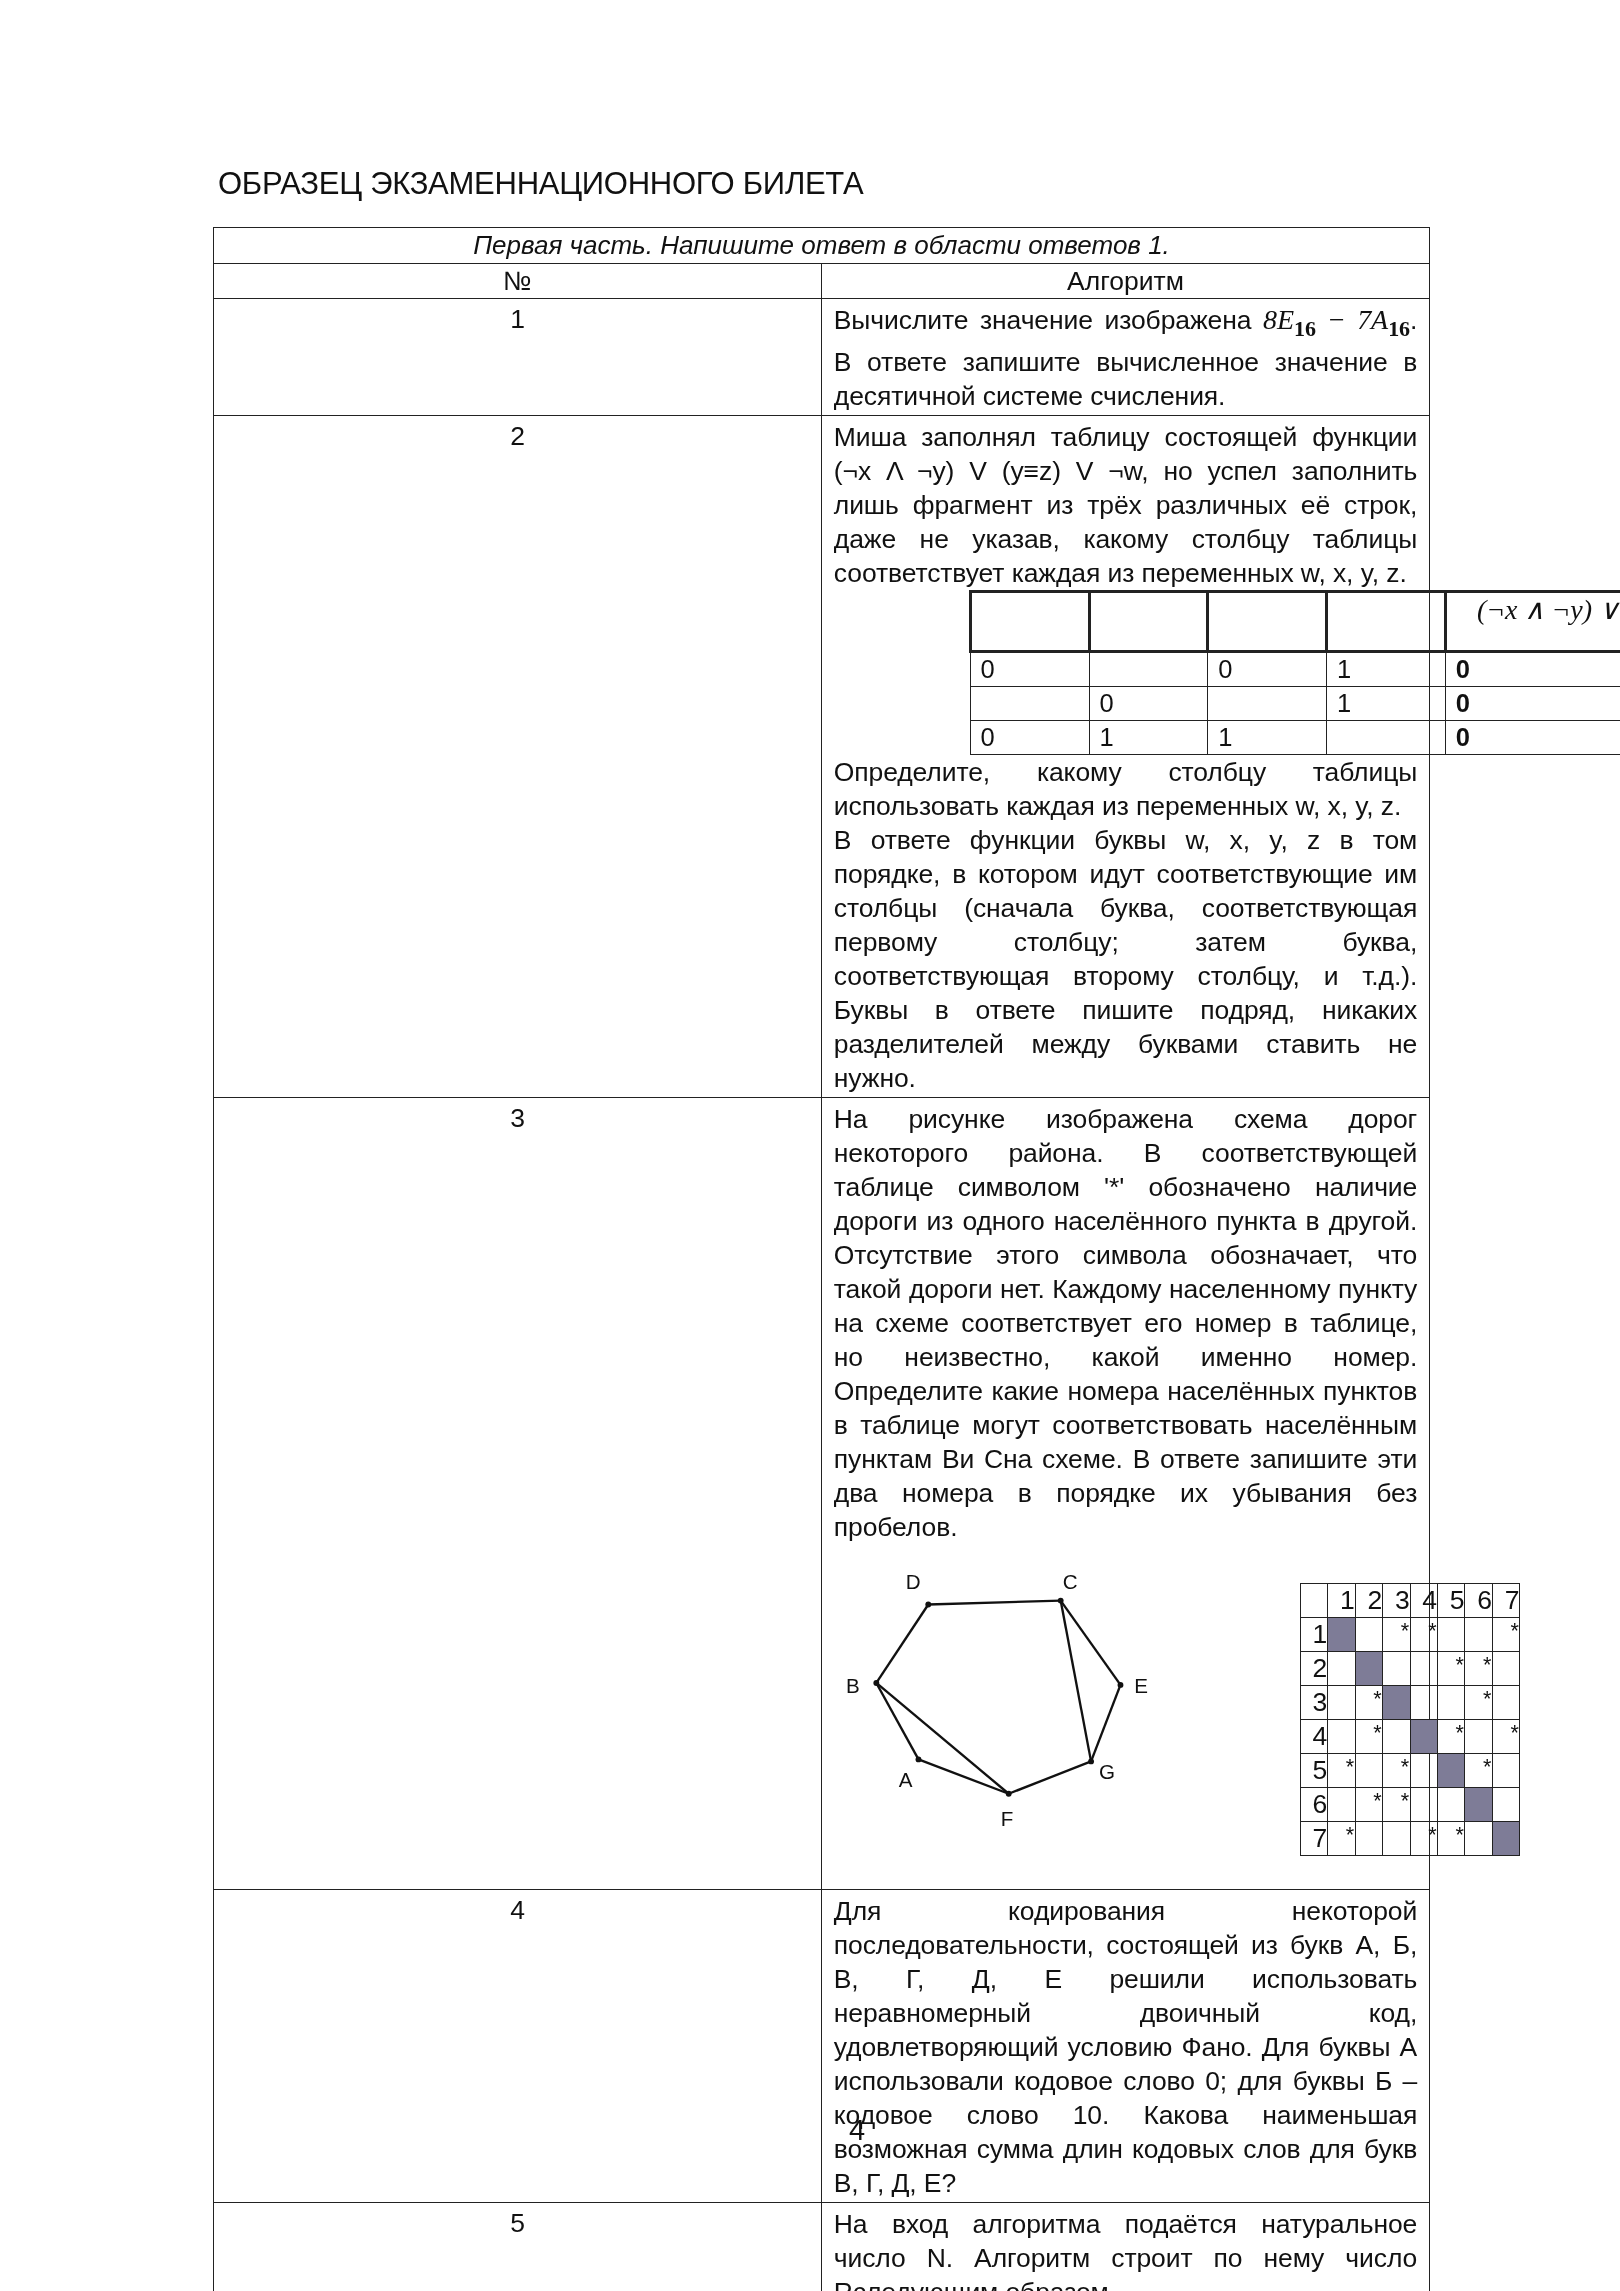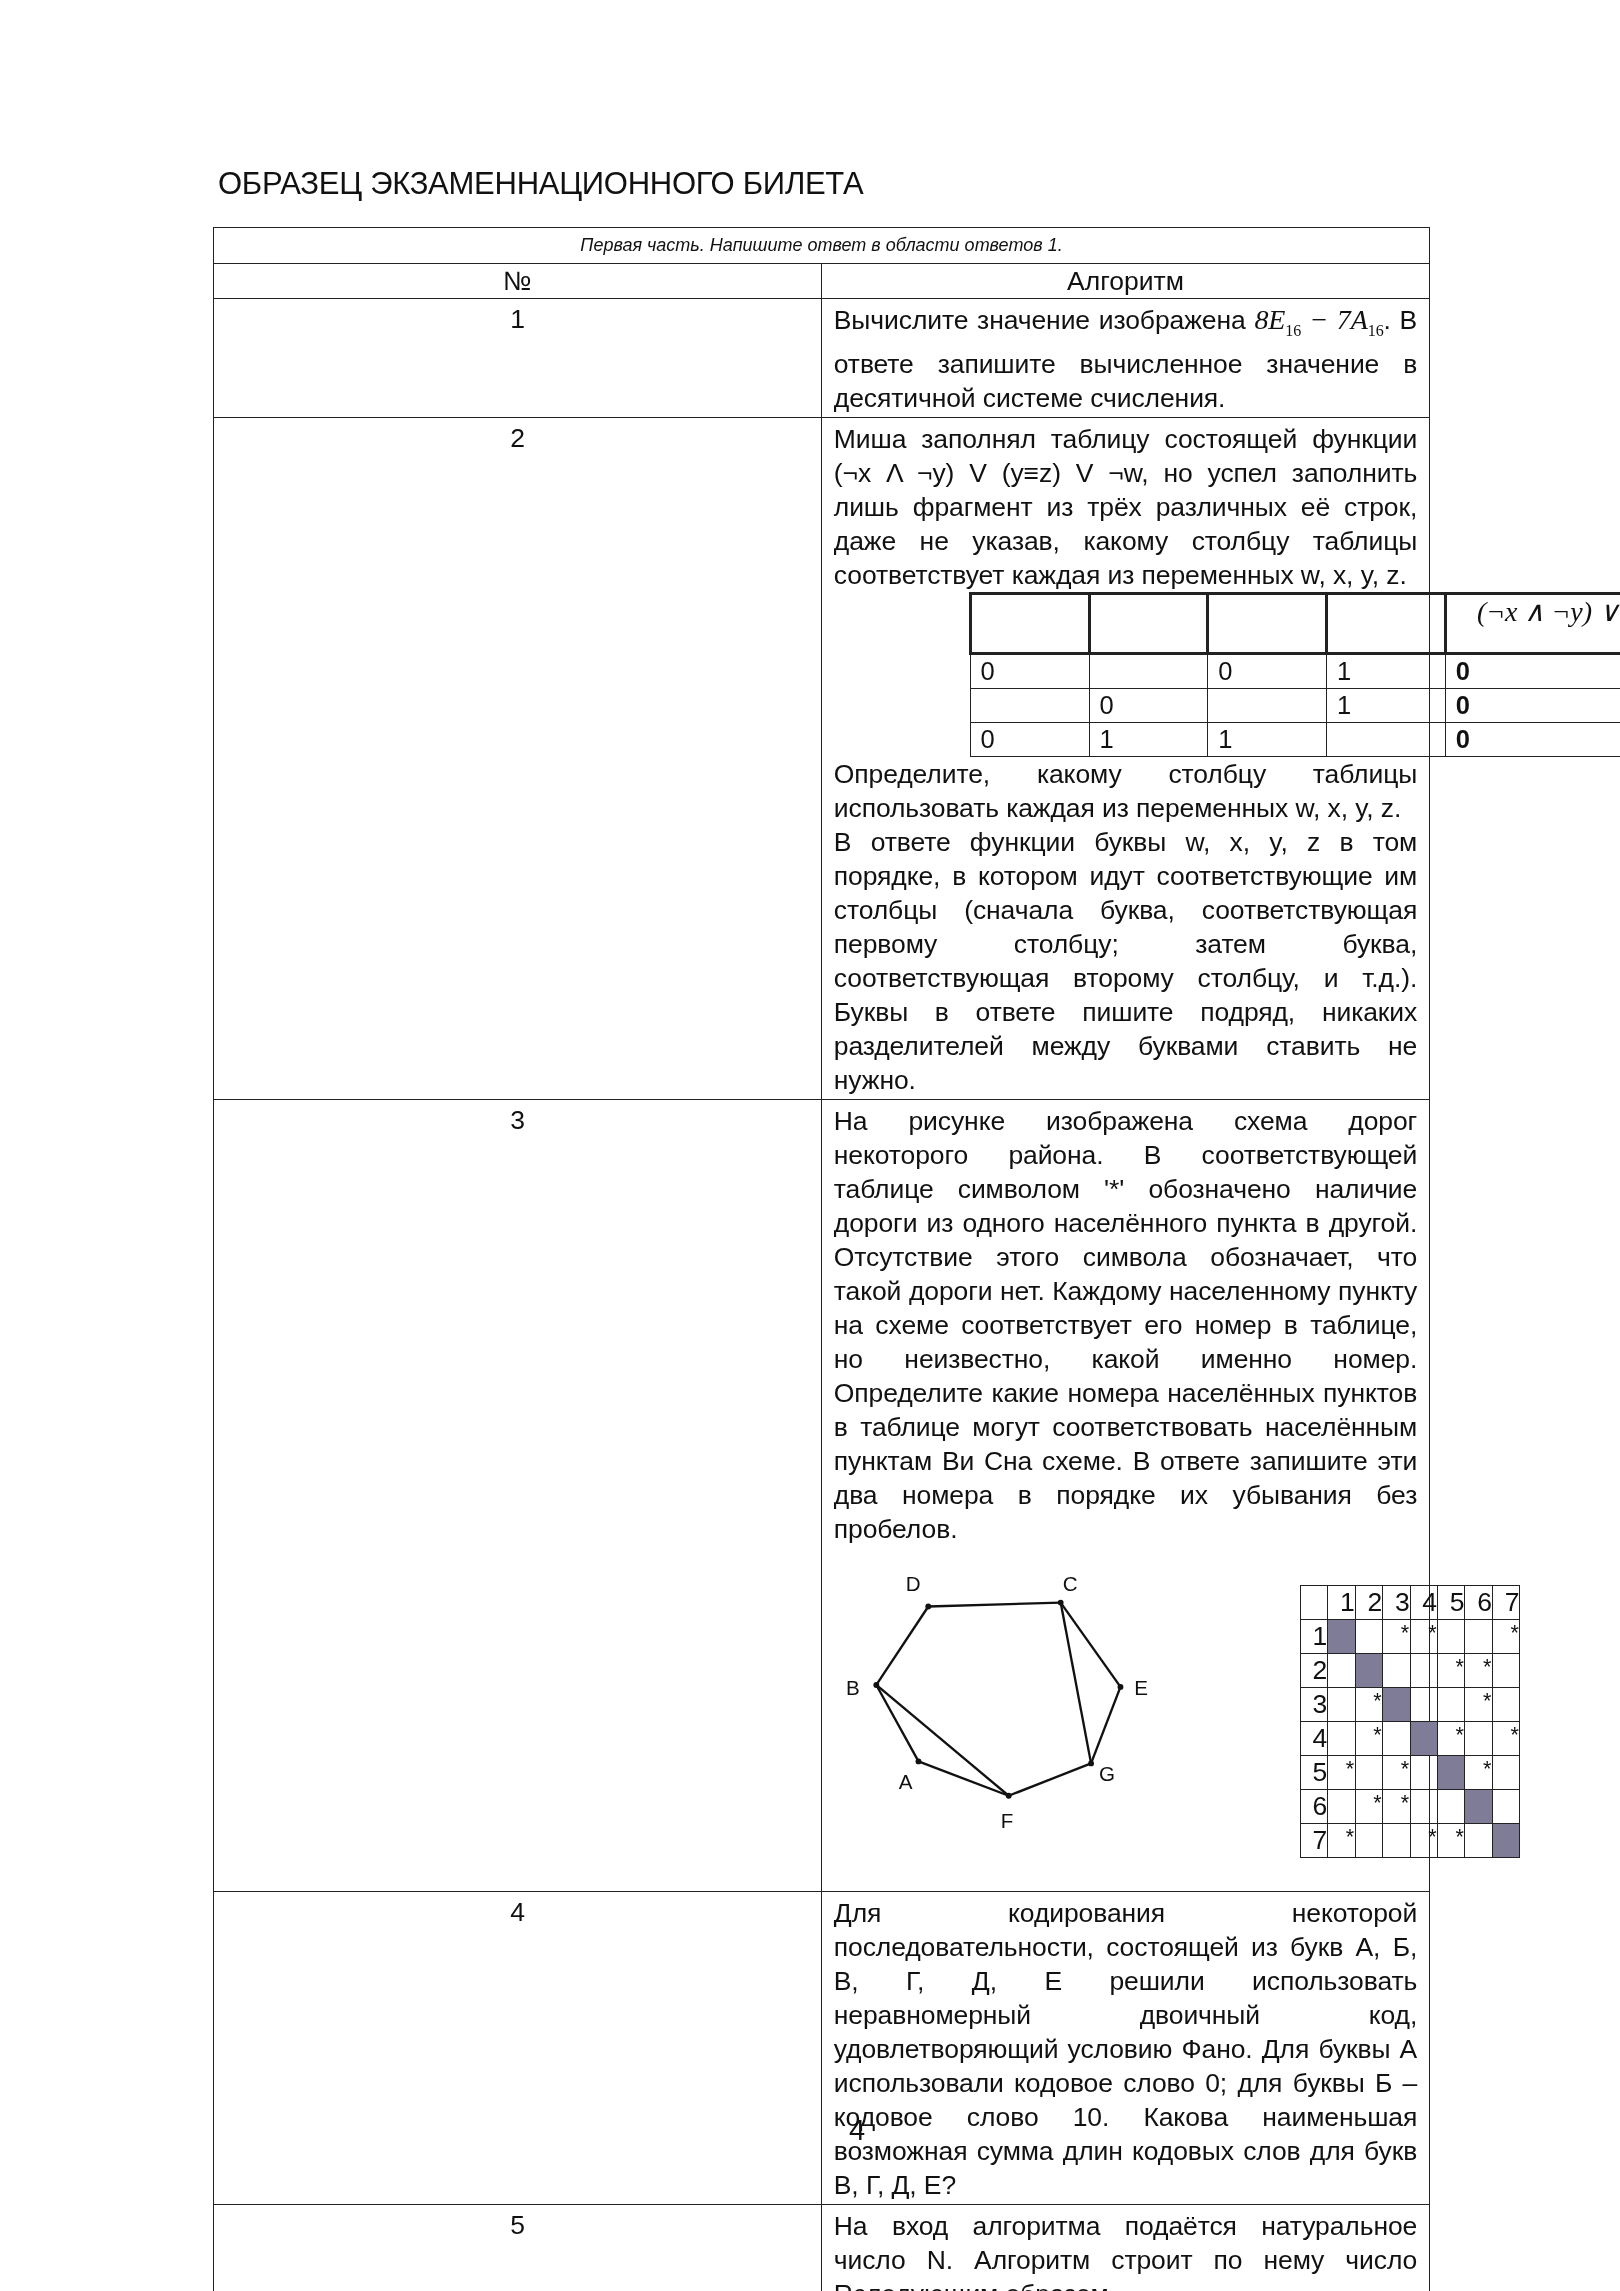--- a/index.html
+++ b/index.html
@@ -11,32 +11,32 @@
     position: absolute; left: 218px; top: 165px;
     font-size: 32px; letter-spacing: -0.3px; white-space: nowrap;
     transform: scaleX(0.97); transform-origin: left top;
   }
   .ticket {
     position: absolute; left: 213px; top: 227px; width: 1217px;
     border-collapse: collapse; table-layout: fixed;
   }
   .ticket td { border: 1.8px solid #222; padding: 0; vertical-align: top; }
   .ticket .part-head {
-    height: 35px; text-align: center; font-style: italic; font-size: 18px;
+    height: 35px; text-align: center; font-style: italic; font-size: 26px;
     line-height: 35px;
   }
   .ticket .col-head { height: 34px; text-align: center; font-size: 26.5px; line-height: 34px; }
   .ticket .num { width: 96px; text-align: center; font-size: 26.5px; line-height: 33px; padding-top: 3.9px; }
   .ticket .task {
     font-size: 26.5px; line-height: 34px; padding: 3.9px 11.8px 2px 11.8px;
     text-align: justify; letter-spacing: -0.1px;
   }
   .task p { margin: 0; }
   .math { font-family: "Liberation Serif", serif; font-style: italic; font-size: 28px; }
-  .math sub { font-size: 16px; font-style: normal; }
+  .math sub { font-size: 22px; font-style: normal; font-weight: bold; }
 
   
   .tt {
     border-collapse: collapse; table-layout: fixed; margin: 0 0 0 135px; width: 836px;
   }
   .tt td { border: 1.6px solid #222; font-size: 25.5px; line-height: 33px; height: 33px; padding: 0 0 0 9.8px; }
   .tt tr.hdr td { height: 57px; border-width: 3.4px; border-bottom-width: 3.9px; }
   .tt td.c { width: 106px; }
   .tt td.fcol { font-weight: bold; }
   .tt td.formula {

